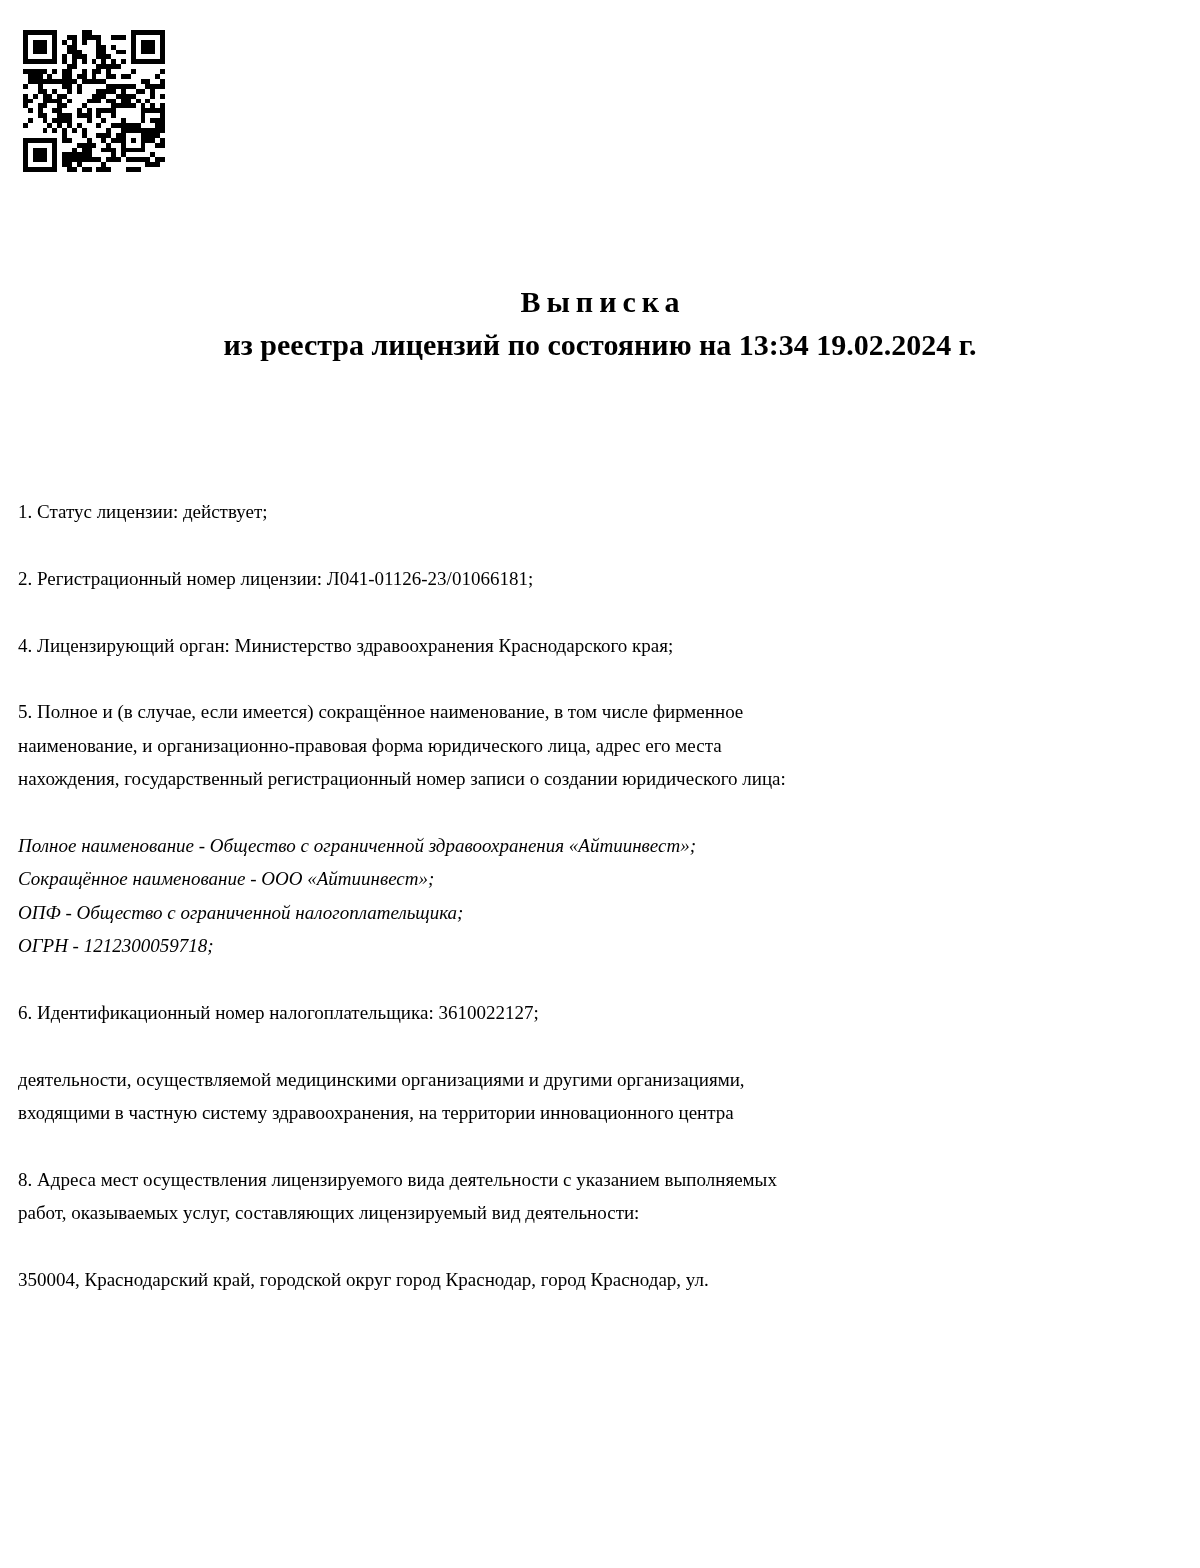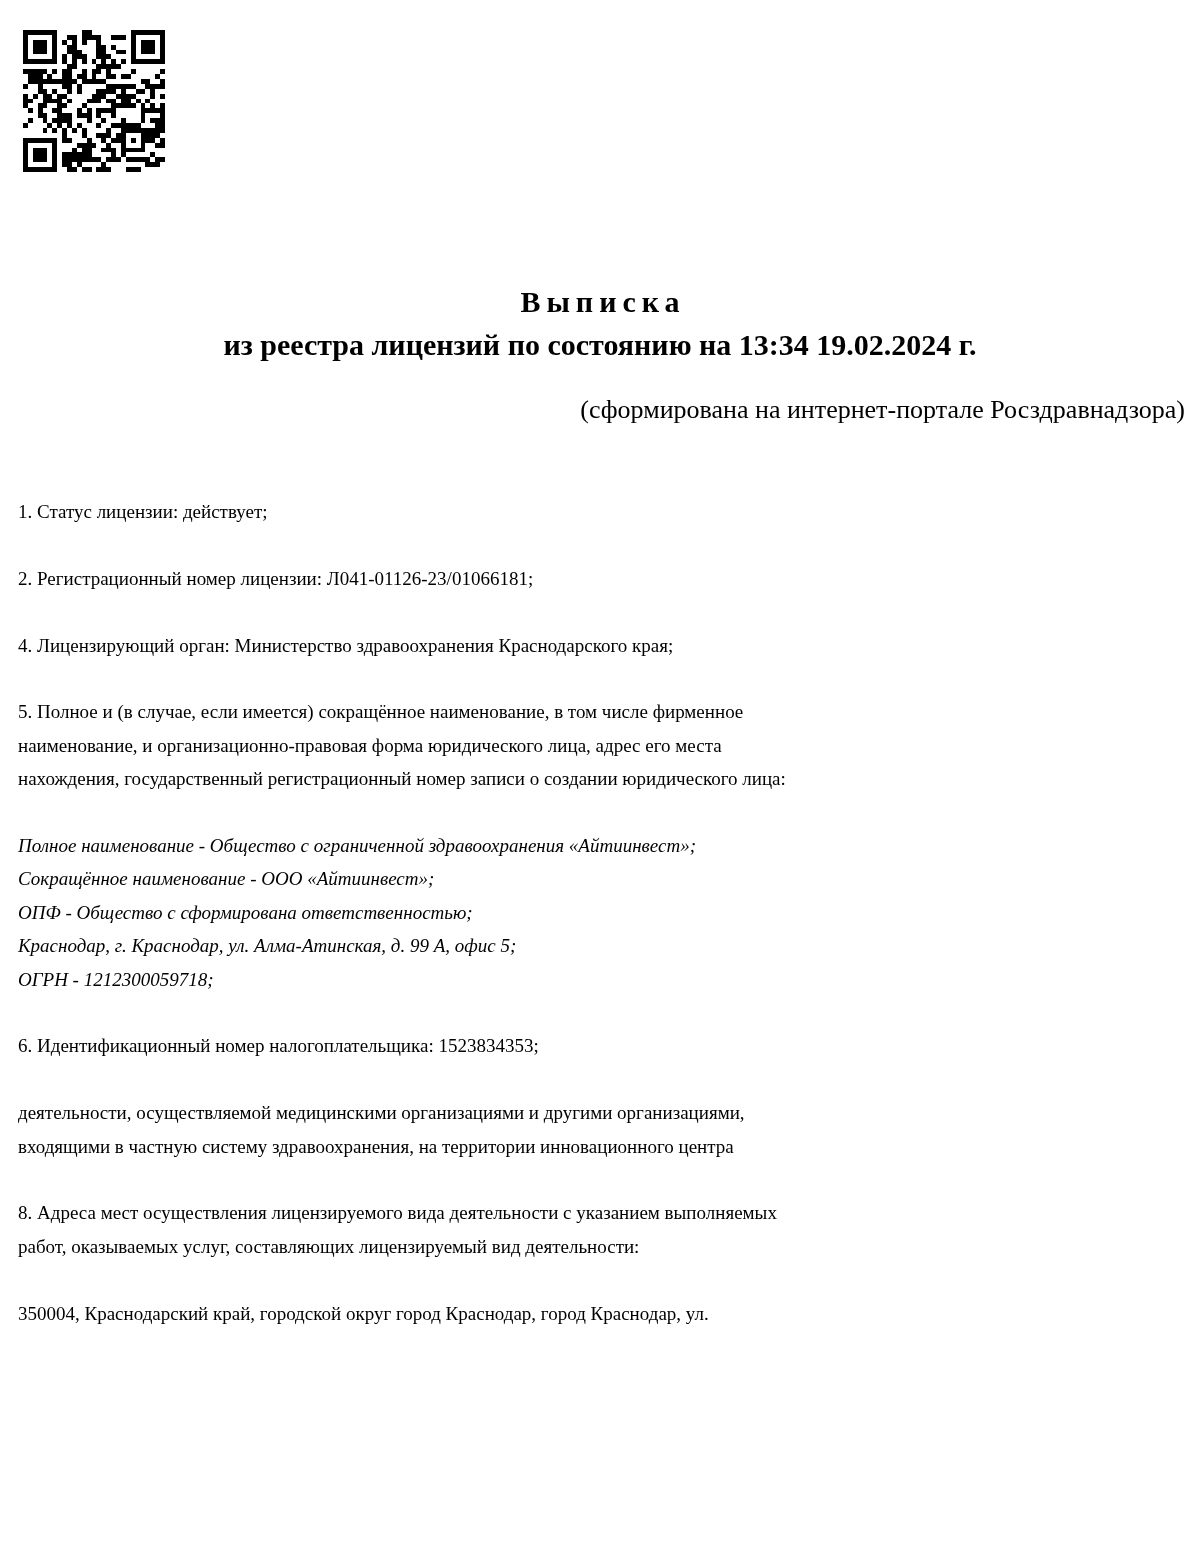--- a/index.html
+++ b/index.html
@@ -499,46 +499,44 @@
       <rect x="102.83" y="137.10" width="4.90" height="4.90"></rect>
       <rect x="107.72" y="137.10" width="4.90" height="4.90"></rect>
       <rect x="112.62" y="137.10" width="4.90" height="4.90"></rect>
     </svg>
 
   <div class="title-block">
     <div class="title-line1">Выписка</div>
     <div class="title-line2">из реестра лицензий по состоянию на 13:34 19.02.2024 г.</div>
   </div>
 
-  <div class="subtitle">(сформирована на интернет-портале Росздравнадзора)</div>
 
   <div class="doc-body">
       <div class="paragraph">
         <div class="line">1. Статус лицензии: действует;</div>
       </div>
       <div class="paragraph">
         <div class="line">2. Регистрационный номер лицензии: Л041-01126-23/01066181;</div>
       </div>
       <div class="paragraph">
         <div class="line">4. Лицензирующий орган: Министерство здравоохранения Краснодарского края;</div>
       </div>
       <div class="paragraph">
         <div class="line">5. Полное и (в случае, если имеется) сокращённое наименование, в том числе фирменное</div>
         <div class="line">наименование, и организационно-правовая форма юридического лица, адрес его места</div>
         <div class="line">нахождения, государственный регистрационный номер записи о создании юридического лица:</div>
       </div>
       <div class="paragraph">
         <div class="line">Полное наименование - Общество с ограниченной здравоохранения «Айтиинвест»;</div>
         <div class="line">Сокращённое наименование - ООО «Айтиинвест»;</div>
-        <div class="line">ОПФ - Общество с сформирована ответственностью;</div>
-        <div class="line">Краснодар, г. Краснодар, ул. Алма-Атинская, д. 99 А, офис 5;</div>
+        <div class="line">ОПФ - Общество с ограниченной налогоплательщика;</div>
         <div class="line">ОГРН - 1212300059718;</div>
       </div>
       <div class="paragraph">
-        <div class="line">6. Идентификационный номер налогоплательщика: 1523834353;</div>
+        <div class="line">6. Идентификационный номер налогоплательщика: 3610022127;</div>
       </div>
       <div class="paragraph">
         <div class="line">деятельности, осуществляемой медицинскими организациями и другими организациями,</div>
         <div class="line">входящими в частную систему здравоохранения, на территории инновационного центра</div>
       </div>
       <div class="paragraph">
         <div class="line">8. Адреса мест осуществления лицензируемого вида деятельности с указанием выполняемых</div>
         <div class="line">работ, оказываемых услуг, составляющих лицензируемый вид деятельности:</div>
       </div>
       <div class="paragraph">

